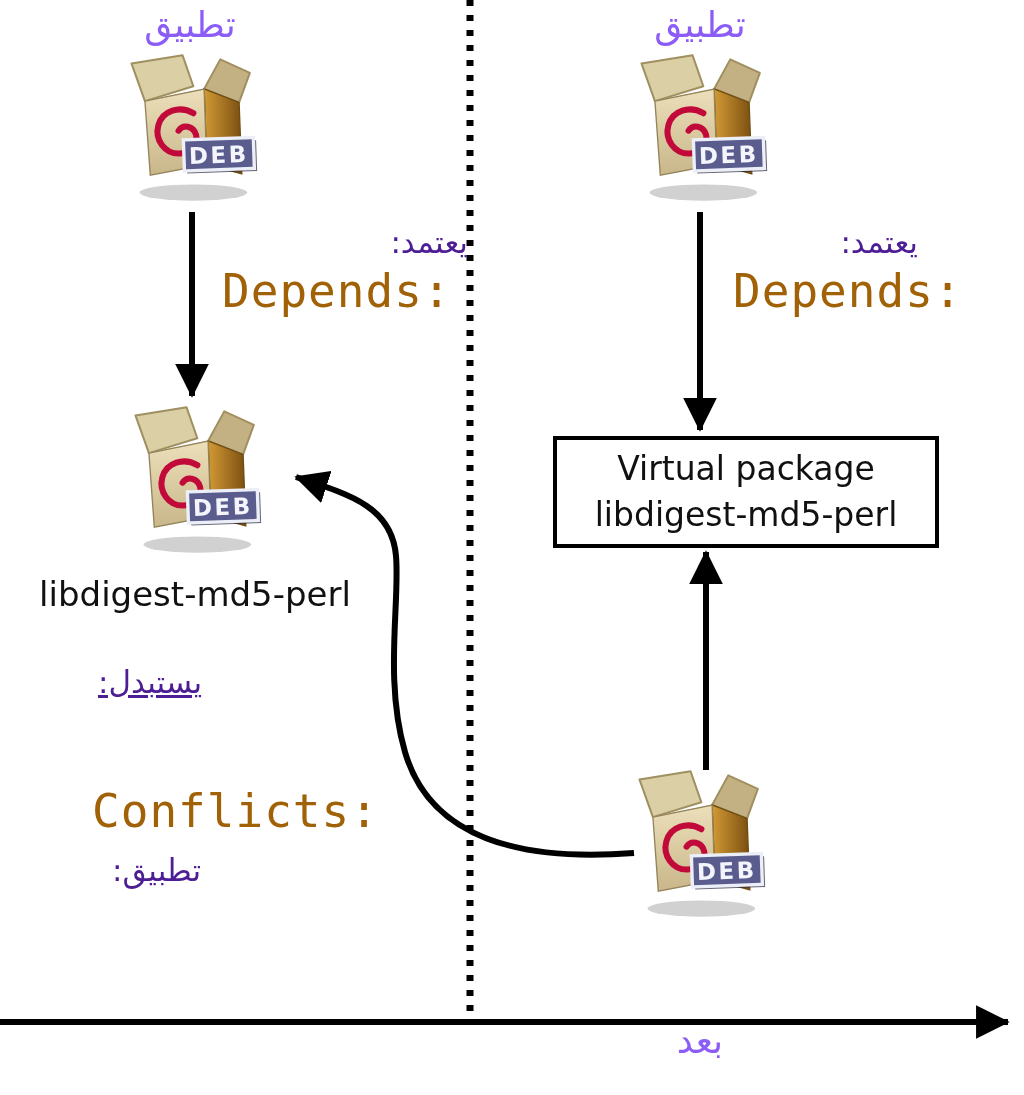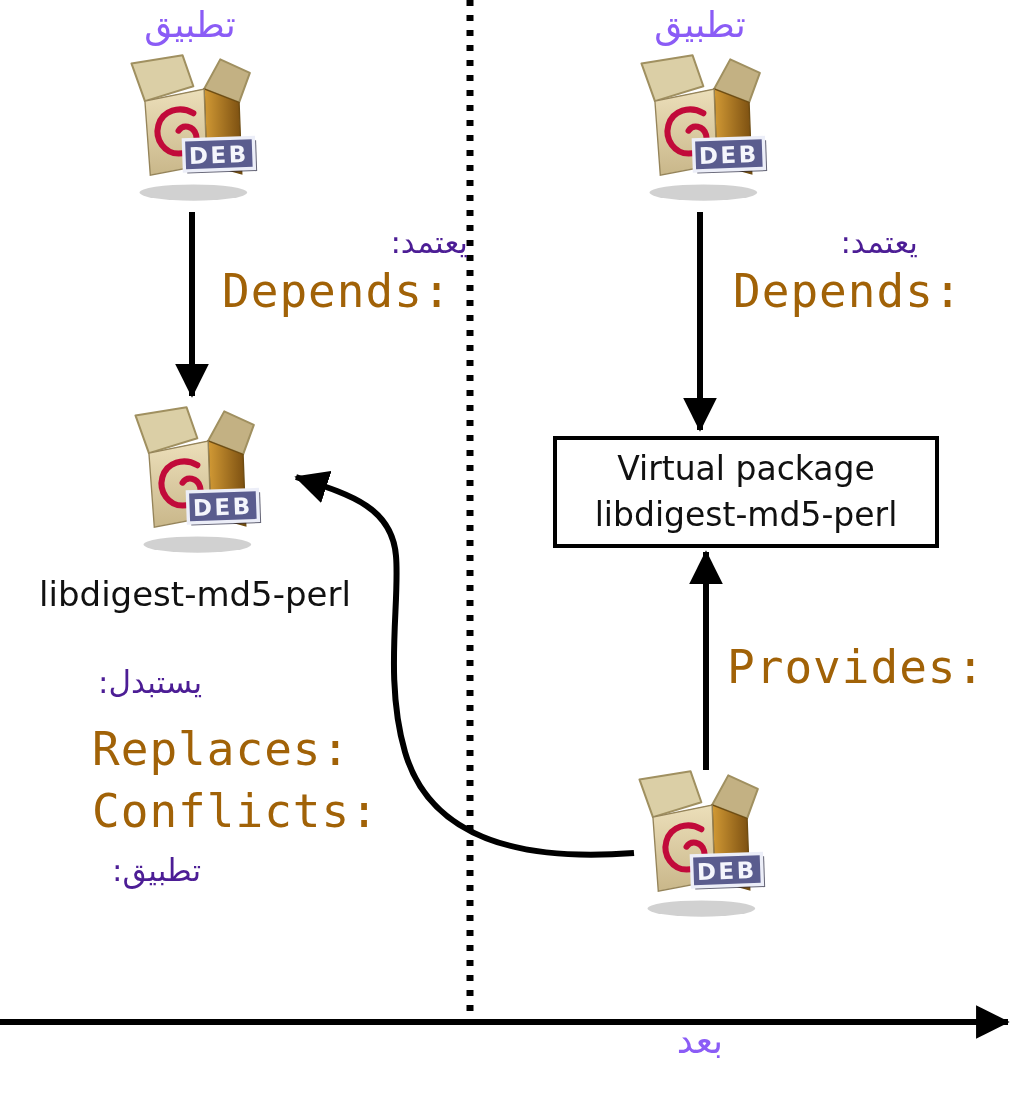--- a/index.html
+++ b/index.html
@@ -125,44 +125,42 @@
   <div class="abs ar-red" style="left:268px; top:224px; width:200px; text-align:right;" dir="rtl">يعتمد:</div>
 
   <div class="abs mono-big" style="left:222px; top:264px;">Depends:</div>
 
   <svg class="pkg" style="left:122px; top:404px">
       <use href="#debpkg"></use>
     </svg>
 
   <div class="abs pkg-label" style="left:15px; top:574px; width:360px;">libdigest-md5-perl</div>
 
-  <div class="abs ar-red" style="left:98px; top:664px;" dir="rtl">يستبدل:</div>
+  <div class="abs ar-red" style="left:98px; top:664px;text-decoration:underline;" dir="rtl">يستبدل:</div>
 
-  <div class="abs mono-big" style="left:92px; top:722px;">Replaces:</div>
 
   <div class="abs mono-big" style="left:92px; top:784px;">Conflicts:</div>
 
   <div class="abs ar-red" style="left:112px; top:852px;" dir="rtl">تطبيق:</div>
 
   <div class="abs ar-black centered" style="left:600px; top:4px; width:200px;" dir="rtl">تطبيق</div>
 
   <svg class="pkg" style="left:628px; top:52px">
       <use href="#debpkg"></use>
     </svg>
 
   <div class="abs ar-red" style="left:718px; top:224px; width:200px; text-align:right;" dir="rtl">يعتمد:</div>
 
   <div class="abs mono-big" style="left:733px; top:264px;">Depends:</div>
 
   <div id="virtual-box">
     <div>Virtual package</div>
     <div>libdigest-md5-perl</div>
   </div>
 
-  <div class="abs mono-big" style="left:727px; top:640px;">Provides:</div>
 
 
   <svg class="pkg" style="left:626px; top:768px">
       <use href="#debpkg"></use>
     </svg>
 
 
 
   <div class="abs ar-black centered" style="left:600px; top:1020px; width:200px;" dir="rtl">بعد</div>
 

